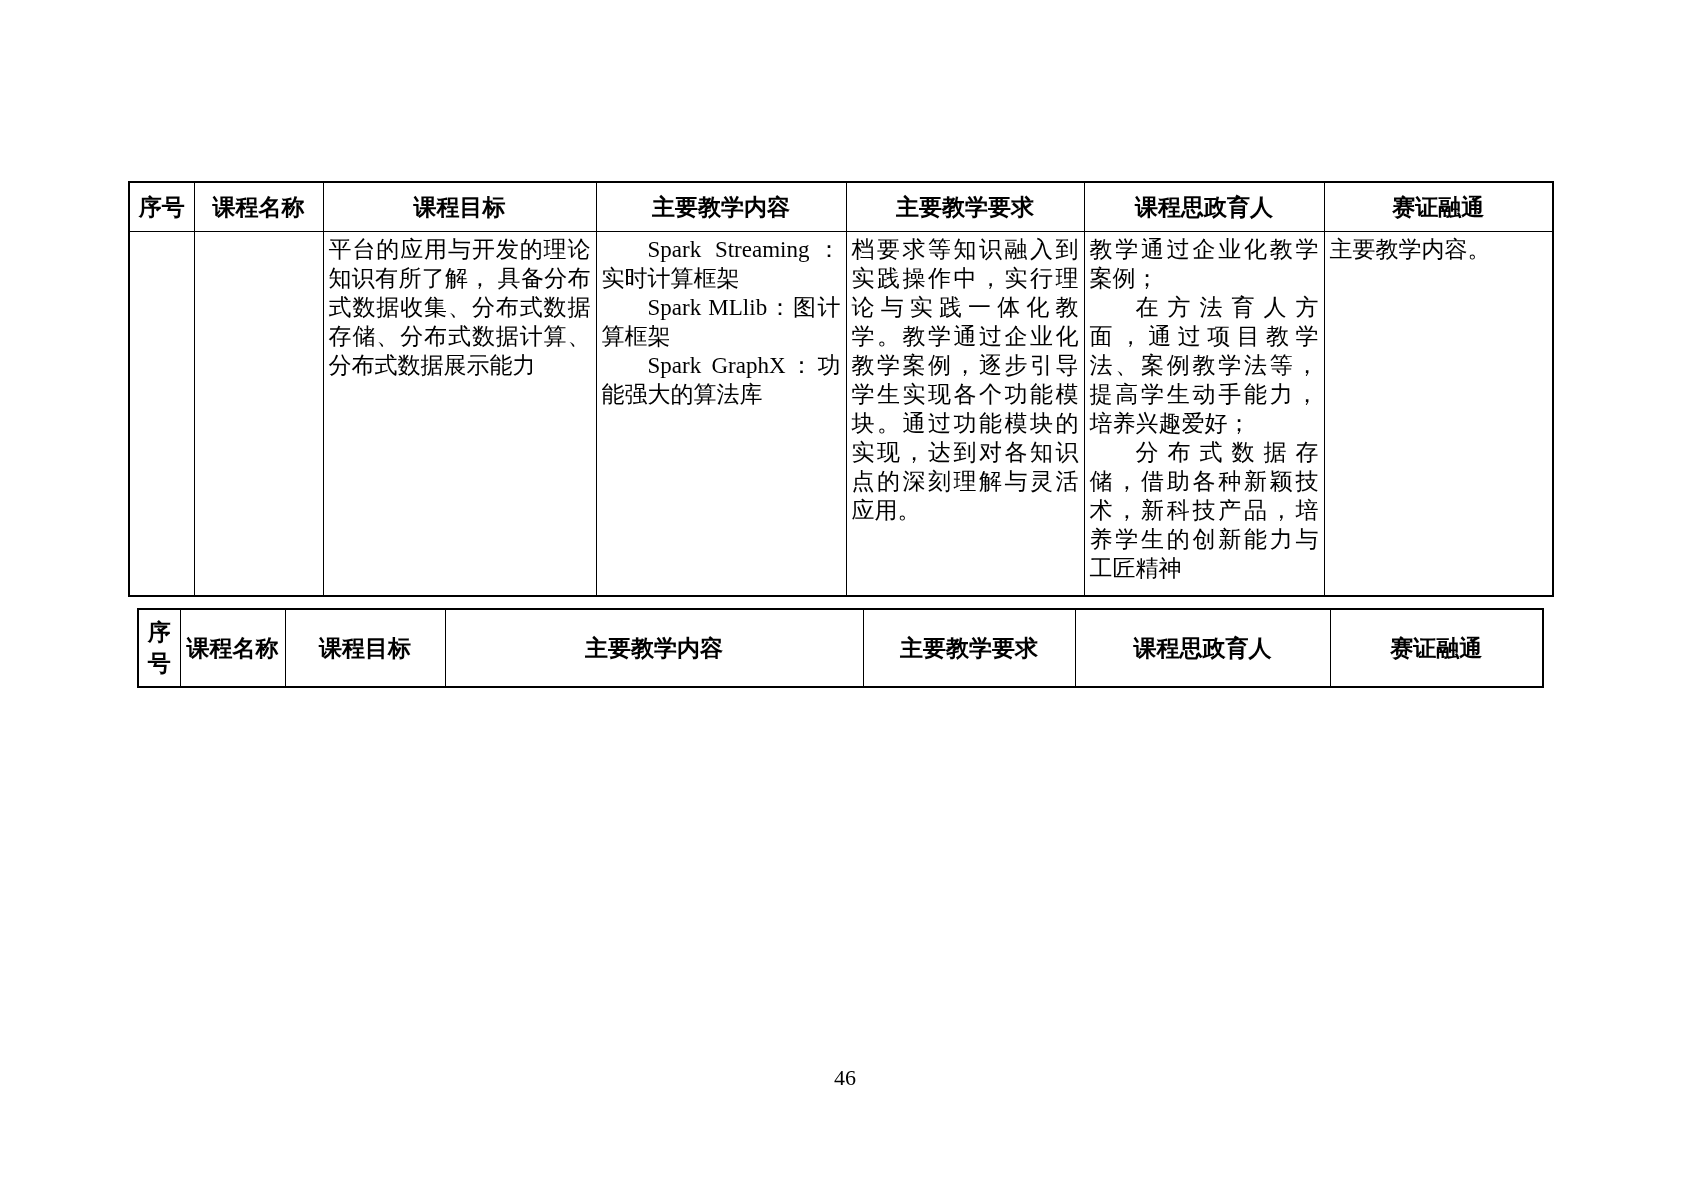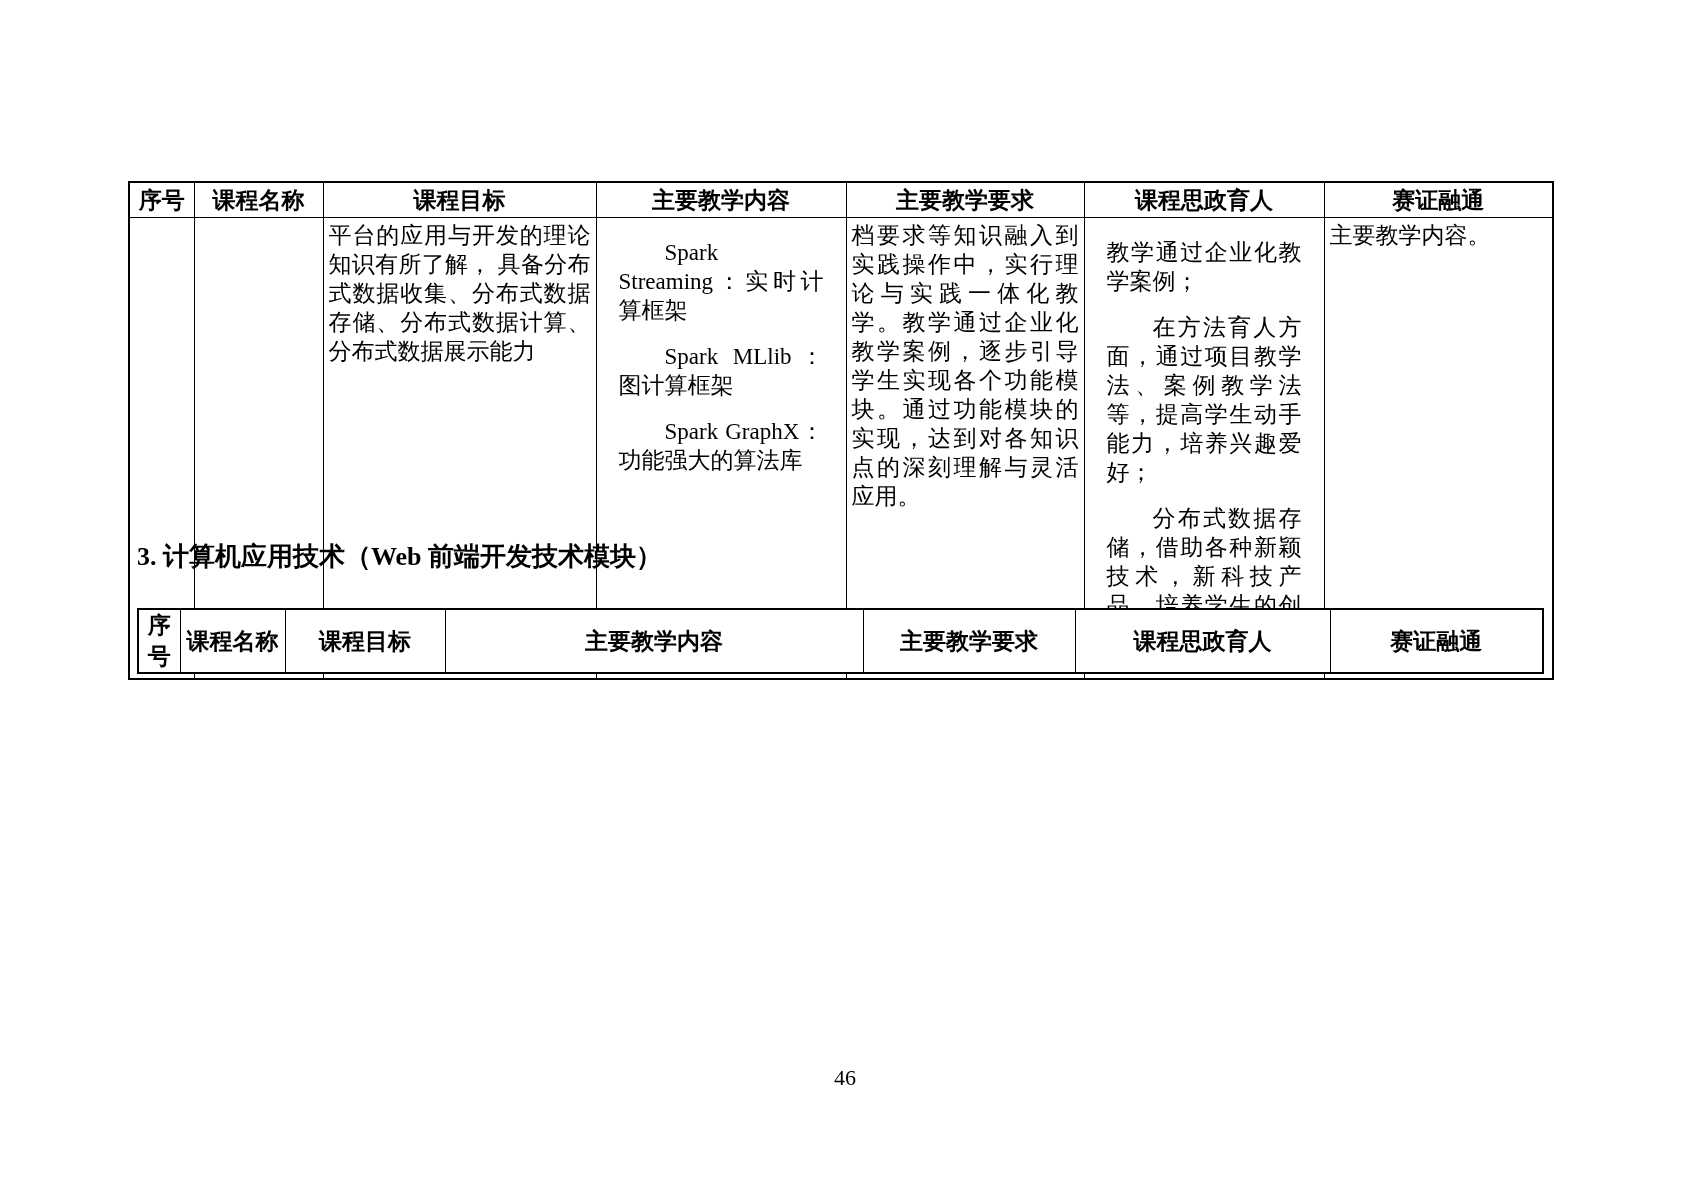--- a/index.html
+++ b/index.html
@@ -20,31 +20,31 @@
     border: 2px solid #000;
   }
   .tbl th, .tbl td { border: 1px solid #000; }
 
   .tbl th {
     font-family: "Liberation Sans", sans-serif;
     font-weight: bold;
     font-size: 23px;
     text-align: center;
     vertical-align: middle;
-    padding: 0 2px;
+    padding: 7px 2px;
   }
 
   .tbl td {
     vertical-align: top;
     font-size: 23px;
     line-height: 29px;
     padding: 3px 5px 12px 5px;
     text-align: justify;
   }
-  .tbl td p { margin: 17px; }
+  .tbl td p { margin: 0; }
   .tbl td p.indent { text-indent: 2em; }
 
   .tbl1 { left: 128px; top: 181px; width: 1424px; }
   .tbl1 th { height: 34px; }
 
   .tbl2 { left: 137px; top: 608px; width: 1406px; }
   .tbl2 th { height: 39px; }
 
   .section-heading {
     position: absolute;
@@ -106,21 +106,20 @@
         <td>
           <p>教学通过企业化教学案例；</p>
           <p class="indent">在方法育人方面，通过项目教学法、案例教学法等，提高学生动手能力，培养兴趣爱好；</p>
           <p class="indent">分布式数据存储，借助各种新颖技术，新科技产品，培养学生的创新能力与工匠精神</p>
         </td>
         <td>主要教学内容。</td>
       </tr>
     </tbody>
   </table>
 
-  <h3 class="section-heading">3. 计算机应用技术（Web 前端开发技术模块）</h3>
 
   <table class="tbl tbl2">
     <colgroup>
       <col style="width:42px">
       <col style="width:105px">
       <col style="width:160px">
       <col style="width:418px">
       <col style="width:212px">
       <col style="width:255px">
       <col style="width:213px">

